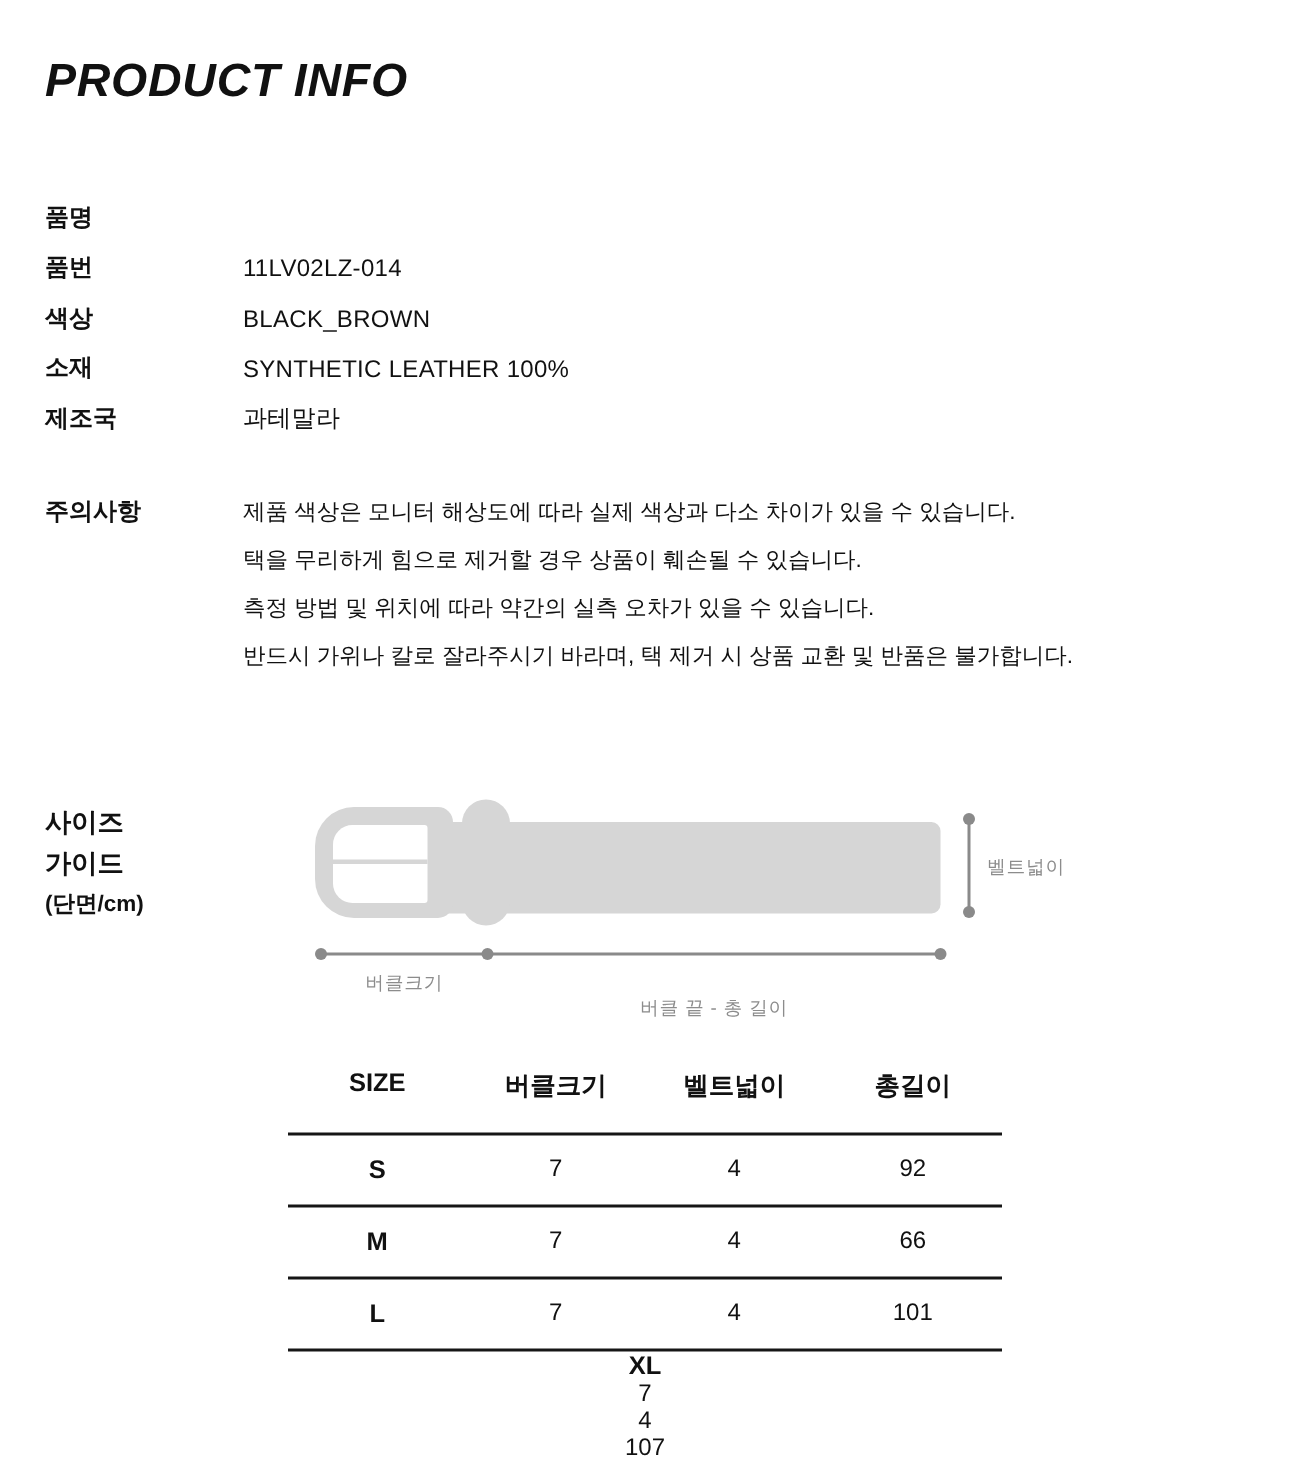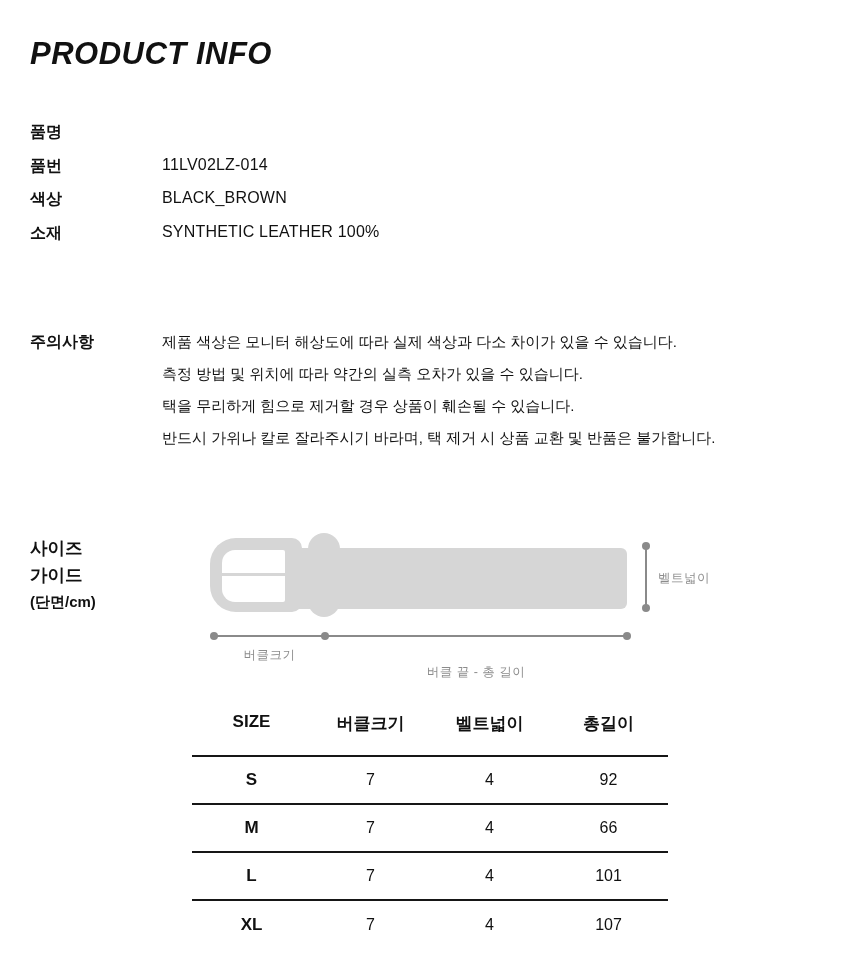--- a/index.html
+++ b/index.html
@@ -17,21 +17,21 @@
     font-family:"Liberation Sans","DejaVu Sans",sans-serif;color:var(--text);
     overflow:hidden;
     padding-left:43px;
   }
   .title{
     position:absolute;left:30px;top:36px;
     font-size:31px;font-weight:700;font-style:italic;letter-spacing:.5px;
   }
   
   .spec-list{position:absolute;left:30px;top:122px;width:740px;}
-  .spec-row{display:flex;height:33.5px;align-items:flex-start;}
+  .spec-row{display:flex;height:33.5px;align-items:flex-end;}
   .spec-label{width:132px;font-size:16px;font-weight:700;flex:none;}
   .spec-value{font-size:16px;letter-spacing:.2px;}
   
   .precautions{position:absolute;left:30px;top:326px;width:810px;display:flex;}
   .prec-label{width:132px;flex:none;font-size:16px;font-weight:700;line-height:32px;}
   .prec-lines{font-size:15px;line-height:32px;}
   
   .sg-head{position:absolute;left:30px;top:535px;}
   .sg-title{font-size:17.5px;font-weight:700;line-height:27px;}
   .sg-unit{font-size:15px;font-weight:700;margin-top:4px;}
@@ -51,21 +51,21 @@
   .dot.h-right{left:623px;top:632px;}
   .dim-label{position:absolute;font-size:12.5px;color:var(--diagram-label);letter-spacing:.5px;}
   .lbl-belt-width{left:658px;top:570px;}
   .lbl-buckle-size{left:214px;top:647px;width:111px;text-align:center;}
   .lbl-total-length{left:325px;top:664px;width:302px;text-align:center;}
   
   .size-table{position:absolute;left:192px;top:712px;width:476px;}
   .t-head{display:flex;height:45px;border-bottom:2px solid var(--table-border);}
   .t-head .cell{font-weight:700;font-size:17px;}
   .t-row{display:flex;height:48px;align-items:center;border-bottom:2px solid var(--table-border);}
-  .t-row.last{border-bottom:none;}
+  .t-row.last{border-bottom:none;flex-direction:column;}
   .cell{flex:1;text-align:center;font-size:16px;}
   .cell.size-cell{font-weight:700;font-size:17px;}
 </style>
 </head>
 <body>
 
 <div class="canvas">
 
   <h1 class="title">PRODUCT INFO</h1>
 
@@ -78,28 +78,32 @@
       <div class="spec-value">11LV02LZ-014</div>
     </div>
     <div class="spec-row">
       <div class="spec-label">색상</div>
       <div class="spec-value">BLACK_BROWN</div>
     </div>
     <div class="spec-row">
       <div class="spec-label">소재</div>
       <div class="spec-value">SYNTHETIC LEATHER 100%</div>
     </div>
+    <div class="spec-row">
+      <div class="spec-label">제조국</div>
+      <div class="spec-value">과테말라</div>
+    </div>
   </div>
 
   <div class="precautions">
     <div class="prec-label">주의사항</div>
     <div class="prec-lines">
       <div>제품 색상은 모니터 해상도에 따라 실제 색상과 다소 차이가 있을 수 있습니다.</div>
+      <div>택을 무리하게 힘으로 제거할 경우 상품이 훼손될 수 있습니다.</div>
       <div>측정 방법 및 위치에 따라 약간의 실측 오차가 있을 수 있습니다.</div>
-      <div>택을 무리하게 힘으로 제거할 경우 상품이 훼손될 수 있습니다.</div>
       <div>반드시 가위나 칼로 잘라주시기 바라며, 택 제거 시 상품 교환 및 반품은 불가합니다.</div>
     </div>
   </div>
 
   <div class="sg-head">
     <div class="sg-title">사이즈</div>
     <div class="sg-title">가이드</div>
     <div class="sg-unit">(단면/cm)</div>
   </div>
 

